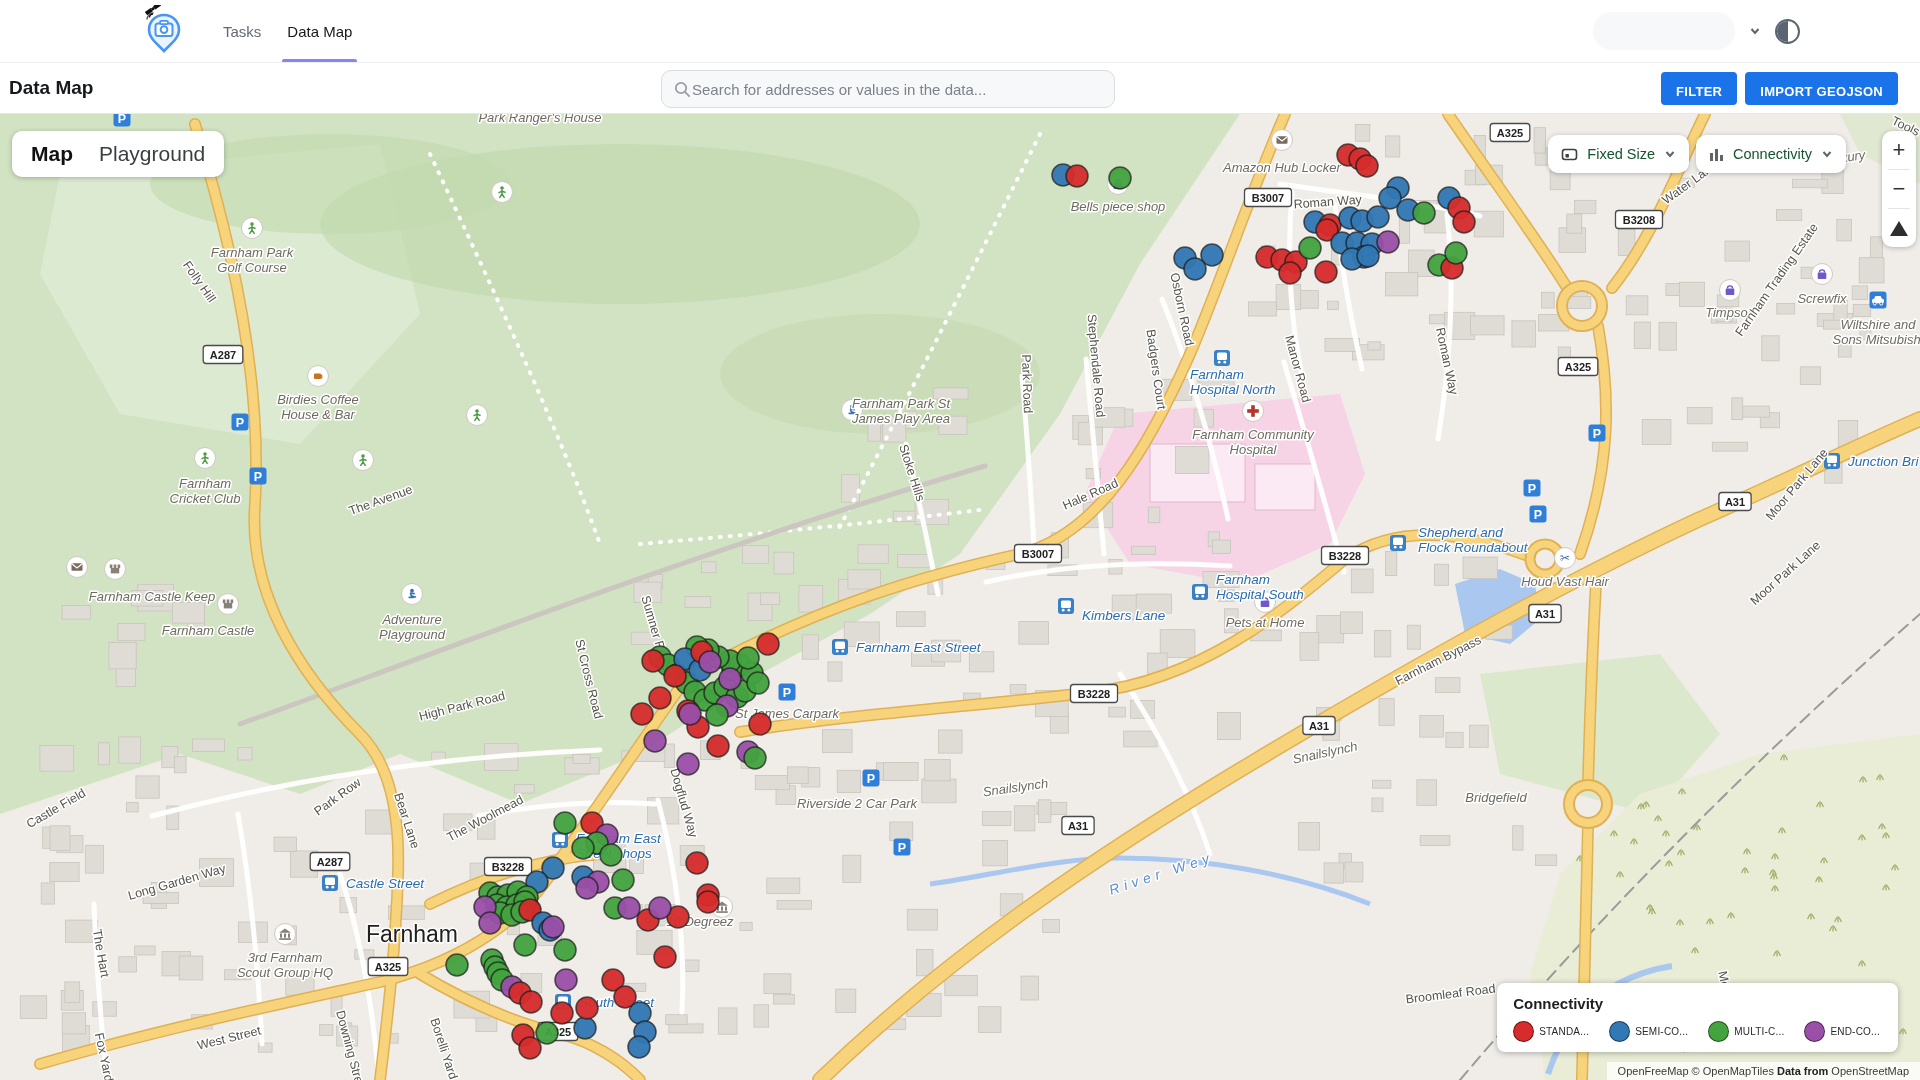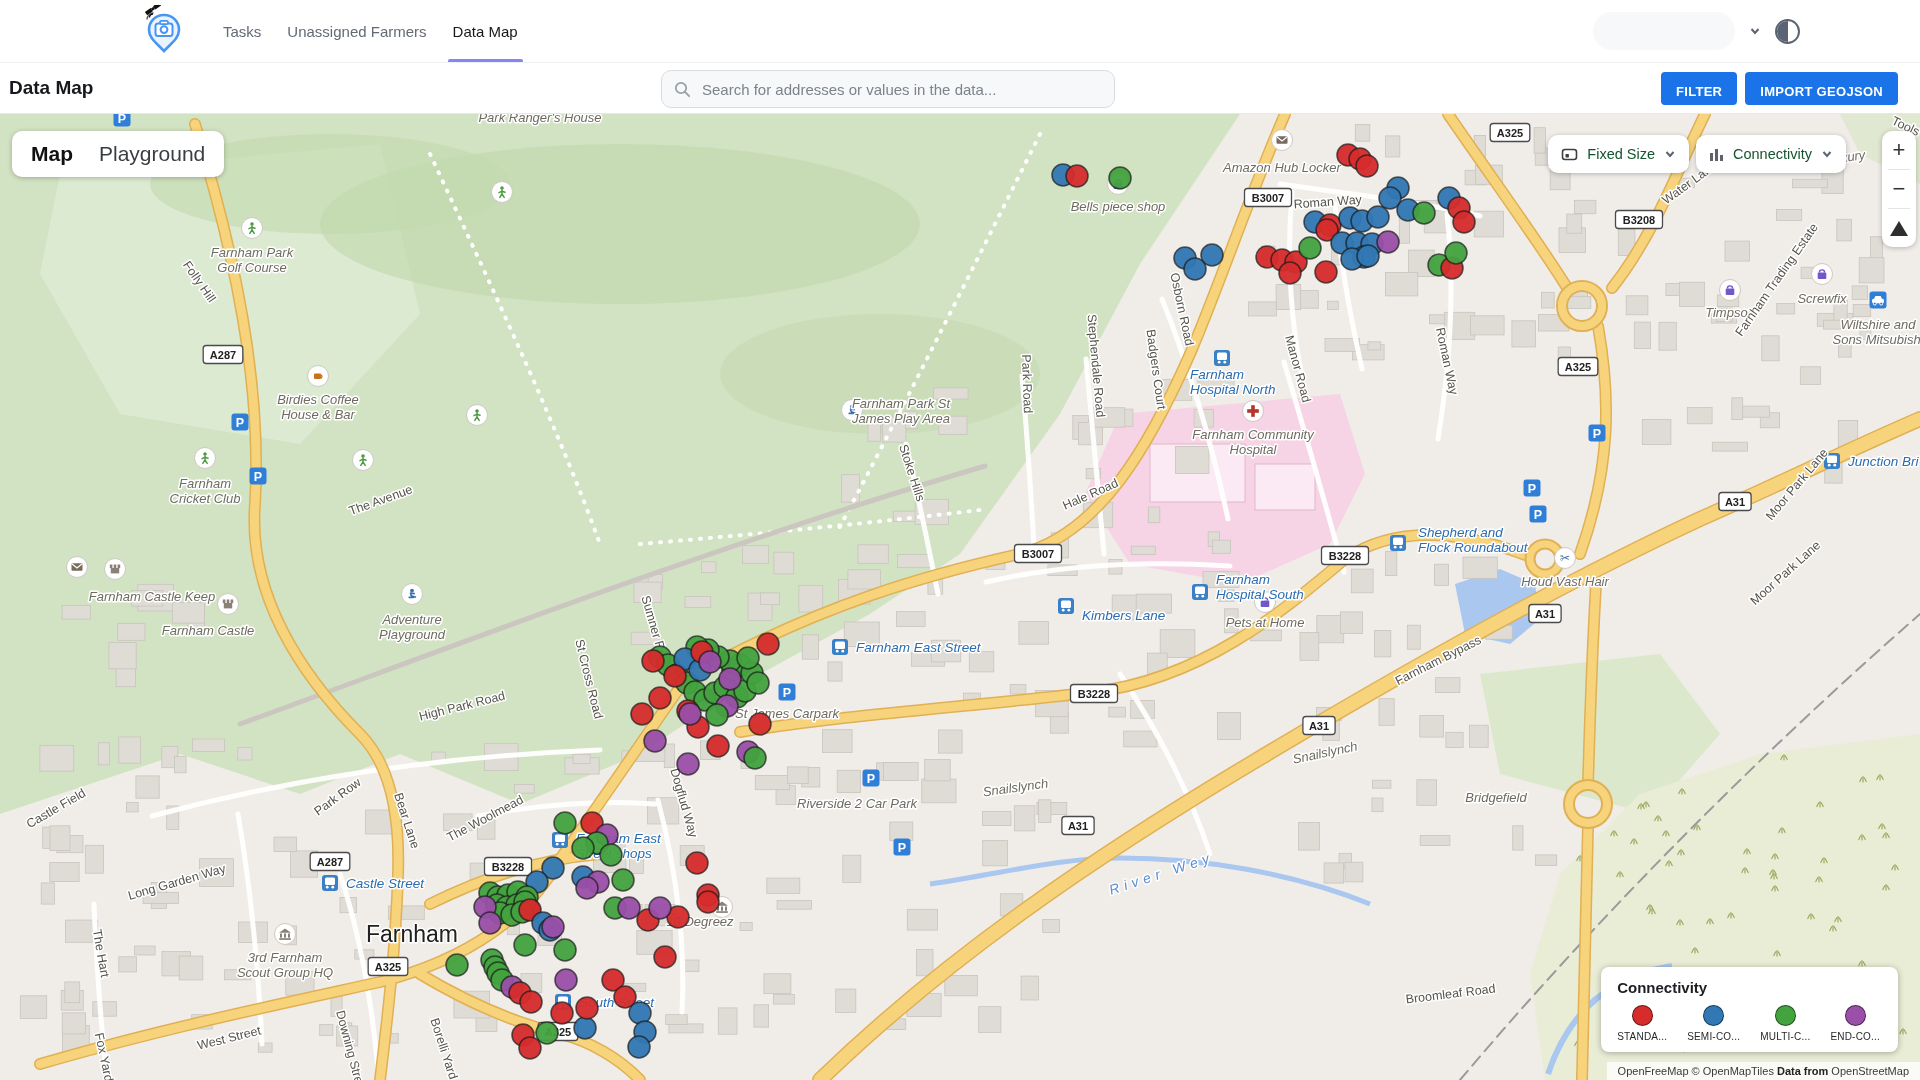--- a/index.html
+++ b/index.html
@@ -18,21 +18,21 @@
   .nav-right{margin-left:auto;display:flex;align-items:center;margin-right:120px;gap:14px}
   .user-pill{width:142px;height:38px;border-radius:19px;background:#f7f8fa}
   .chev{width:12px;height:12px;stroke:#5b6472;stroke-width:2;fill:none}
   .contrast-icon{width:25px;height:25px;border:2.5px solid #5b6472;border-radius:50%;position:relative;overflow:hidden}
   .contrast-icon::after{content:"";position:absolute;left:0;top:0;width:50%;height:100%;background:#5b6472}
   
   .toolbar{height:51px;display:flex;align-items:center;position:relative;background:#fff;
     border-bottom:1px solid #e6e9ea}
   .page-title{font-size:19px;font-weight:700;color:#15181c;margin-left:9px}
   .search-box{position:absolute;left:661px;top:7px;width:454px;height:38px;background:#f7f8f9;
-    border:1px solid #d9dde1;border-radius:10px;display:flex;align-items:center;padding:0 12px;gap:11px}
+    border:1px solid #d9dde1;border-radius:10px;display:flex;align-items:center;padding:0 12px;gap:1px}
   .search-box input{border:none;outline:none;background:transparent;font-size:15px;color:#333;flex:1;
     font-family:"Liberation Sans",sans-serif}
   .search-box input::placeholder{color:#7d838b}
   .tb-buttons{position:absolute;right:22px;top:9px;display:flex;gap:8px}
   .btn-blue{background:#1a73e8;color:#fff;border:none;border-radius:4px;height:33px;padding:12px 15px;
     font-size:13px;font-weight:700;letter-spacing:.3px;cursor:pointer;font-family:"Liberation Sans",sans-serif}
   
   .map-wrap{position:relative;width:1920px;height:966px;background:#f0ede9;overflow:hidden}
   .map-wrap svg.basemap{position:absolute;left:0;top:0}
   .bldg{fill:#dfdcd6;stroke:#c8c4bd;stroke-width:.8}
@@ -57,21 +57,21 @@
   .zp-btn{width:34px;height:38px;display:flex;align-items:center;justify-content:center;font-size:22px;
     color:#333;cursor:pointer}
   .zp-div{width:22px;height:1px;background:#e4e4e4}
   .compass{width:0;height:0;border-left:9px solid transparent;border-right:9px solid transparent;
     border-bottom:15px solid #2e2e2e}
   
   .legend{position:absolute;right:22px;bottom:28px;background:#fff;border-radius:8px;
     box-shadow:0 1px 6px rgba(0,0,0,.3);padding:12px 18px 10px 16px}
   .legend-title{font-size:15px;font-weight:700;color:#1d1f23;margin-bottom:9px}
   .legend-items{display:flex;gap:20px}
-  .legend-item{display:flex;flex-direction:column;align-items:center;gap:5px}
+  .legend-item{display:flex;flex-direction:row;align-items:center;gap:5px}
   .legend-dot{width:21px;height:21px;border-radius:50%;border:1.5px solid rgba(0,0,0,.5)}
   .legend-label{font-size:10px;color:#26282c;letter-spacing:.2px}
   .attribution{position:absolute;right:0;bottom:0;background:rgba(255,255,255,.78);font-size:11px;
     color:#3a3a3a;padding:3px 11px}
   .attribution b{font-weight:700;color:#222}
 </style>
 </head>
 <body>
 
 <div class="navbar">
@@ -85,21 +85,20 @@
       <path d="M8.5 12.5 A3.5 3.5 0 0 1 12 9" stroke="#111" stroke-width="1.4" fill="none"></path>
       <path d="M6 14.5 A6.5 6.5 0 0 1 12.5 8" stroke="#111" stroke-width="1.4" fill="none" opacity=".7"></path>
       <path d="M23 10 C14 10 8 16.5 8 25 C8 33 16 38.5 23 46 C30 38.5 38 33 38 25 C38 16.5 32 10 23 10 Z" fill="#eaf3fe" stroke="#4796f5" stroke-width="2.6"></path>
       <rect x="14.5" y="18.5" width="17" height="12.5" rx="2.5" fill="#fff" stroke="#4796f5" stroke-width="2"></rect>
       <rect x="19" y="15.8" width="8" height="3.4" rx="1.4" fill="#fff" stroke="#4796f5" stroke-width="1.8"></rect>
       <circle cx="23" cy="24.6" r="3.4" fill="none" stroke="#4796f5" stroke-width="2"></circle>
     </svg>
   </div>
   <div class="tabs">
     <div class="tab">Tasks</div>
-    <div class="tab">Unassigned Farmers</div>
     <div class="tab active">Data Map</div>
   </div>
   <div class="nav-right">
     <div class="user-pill"></div>
     <svg class="chev" viewBox="0 0 12 12">
       <polyline points="2.5,4 6,8 9.5,4"></polyline>
     </svg>
     <div class="contrast-icon"></div>
   </div>
 </div>

